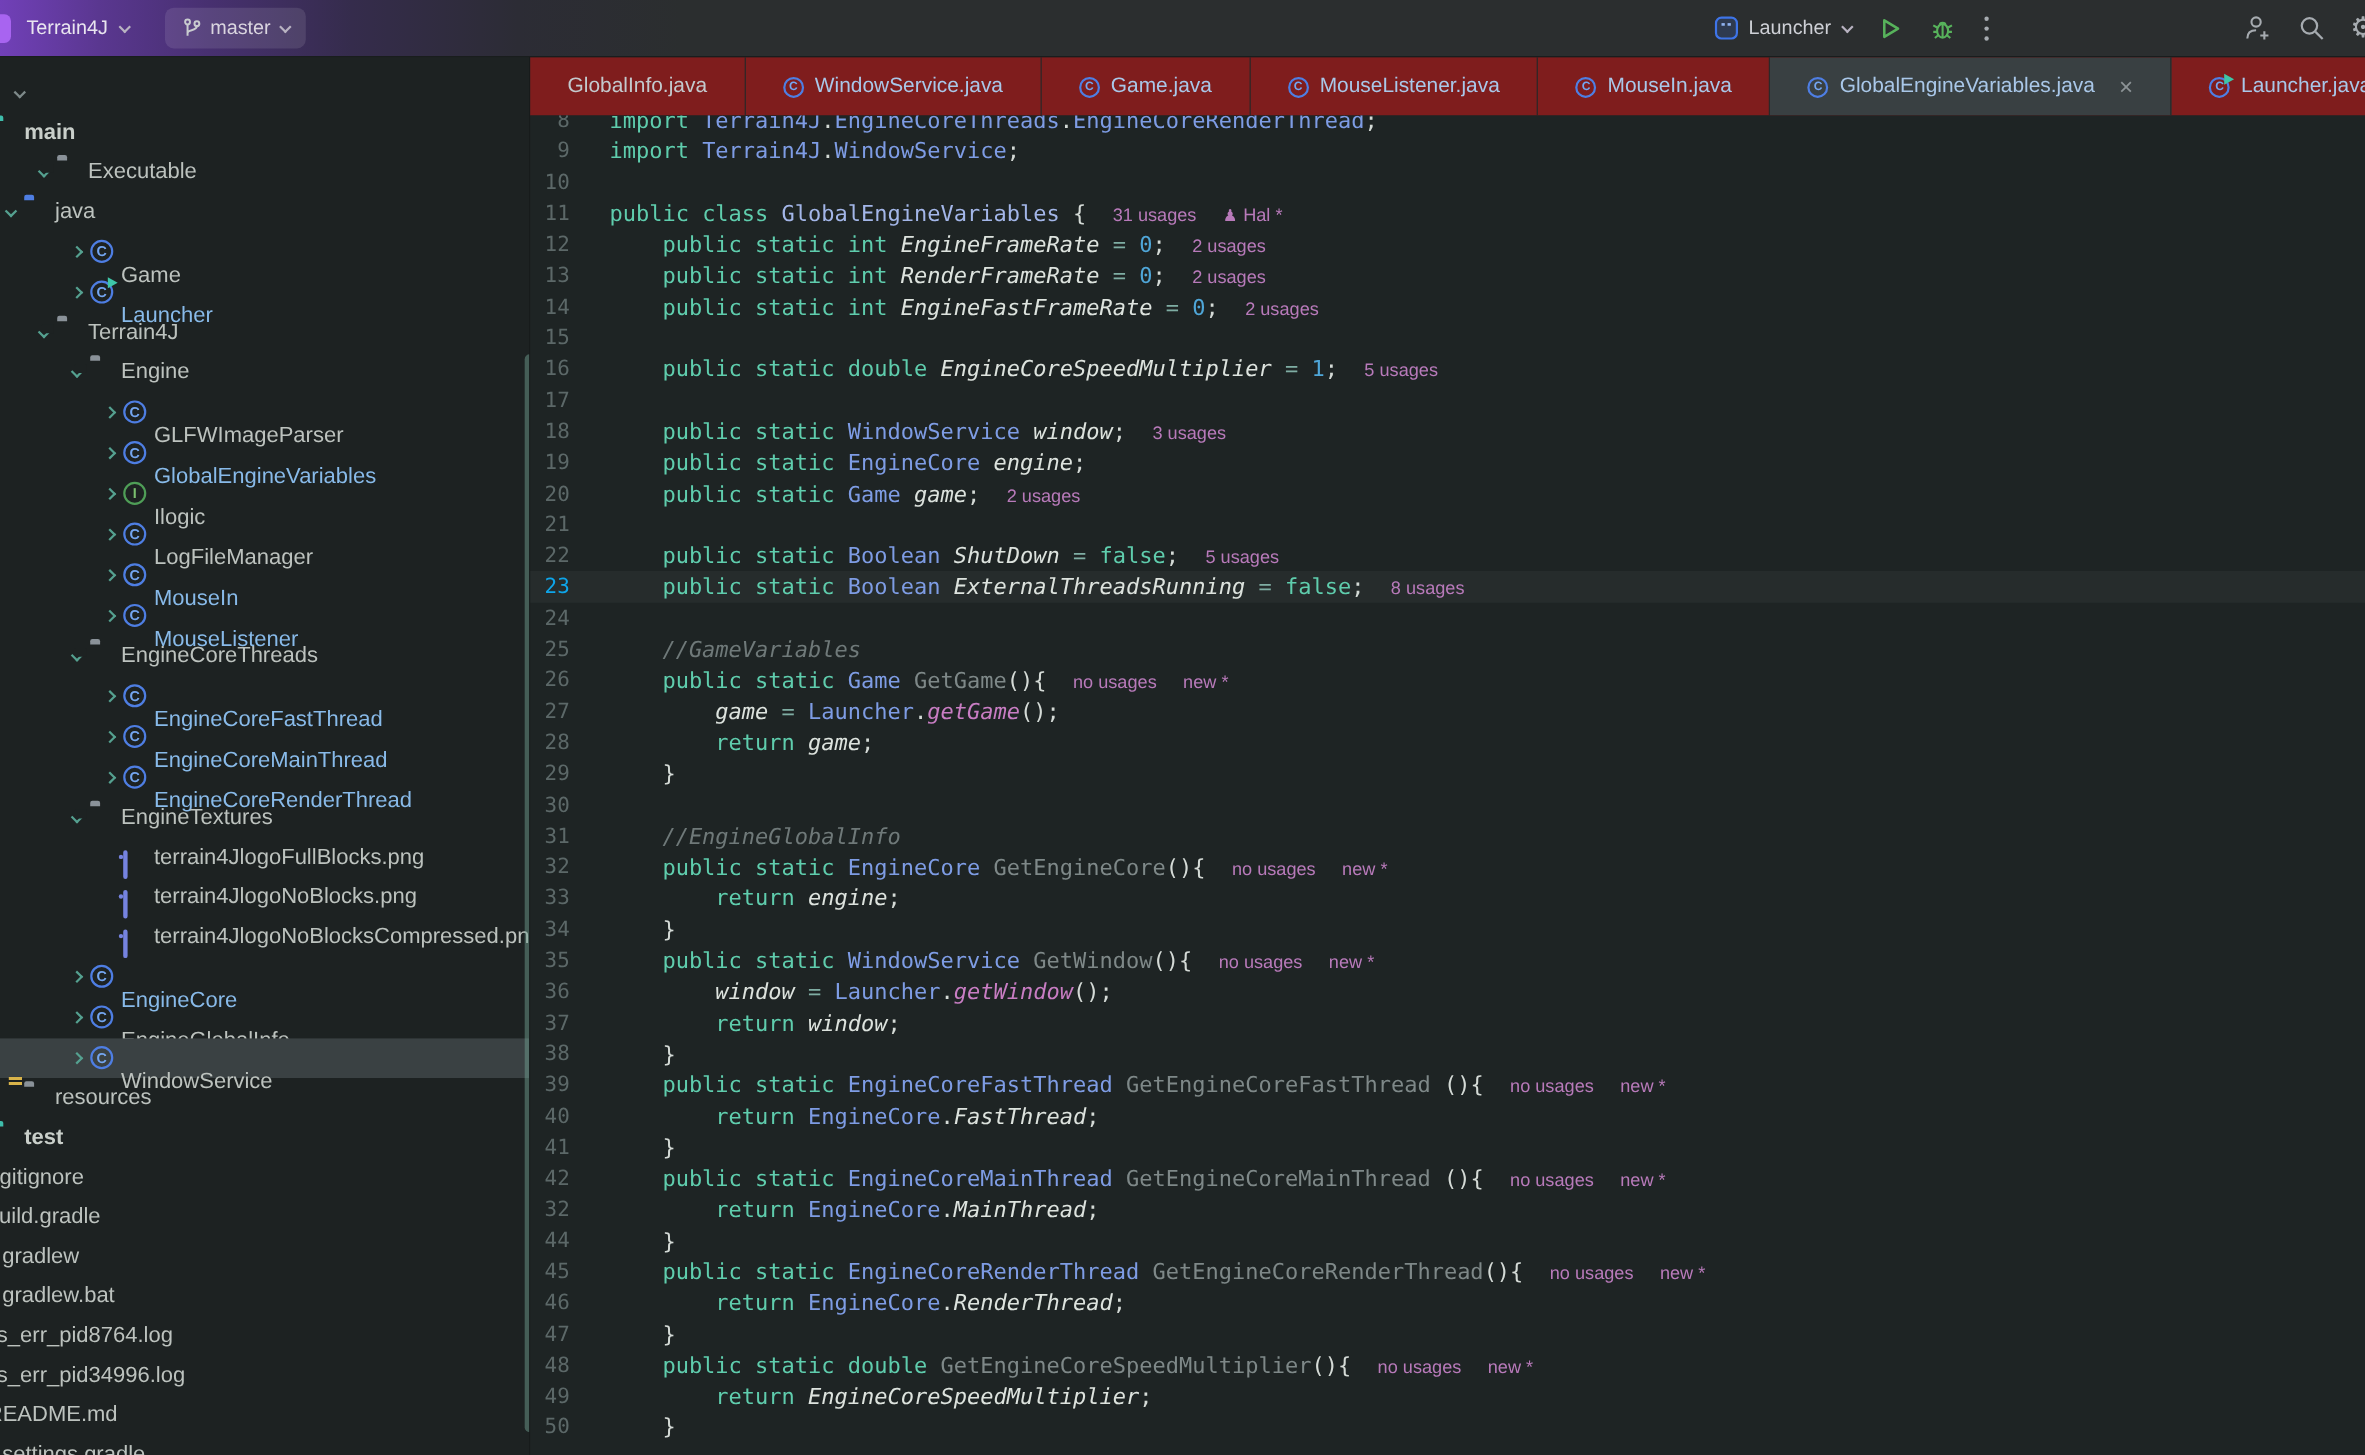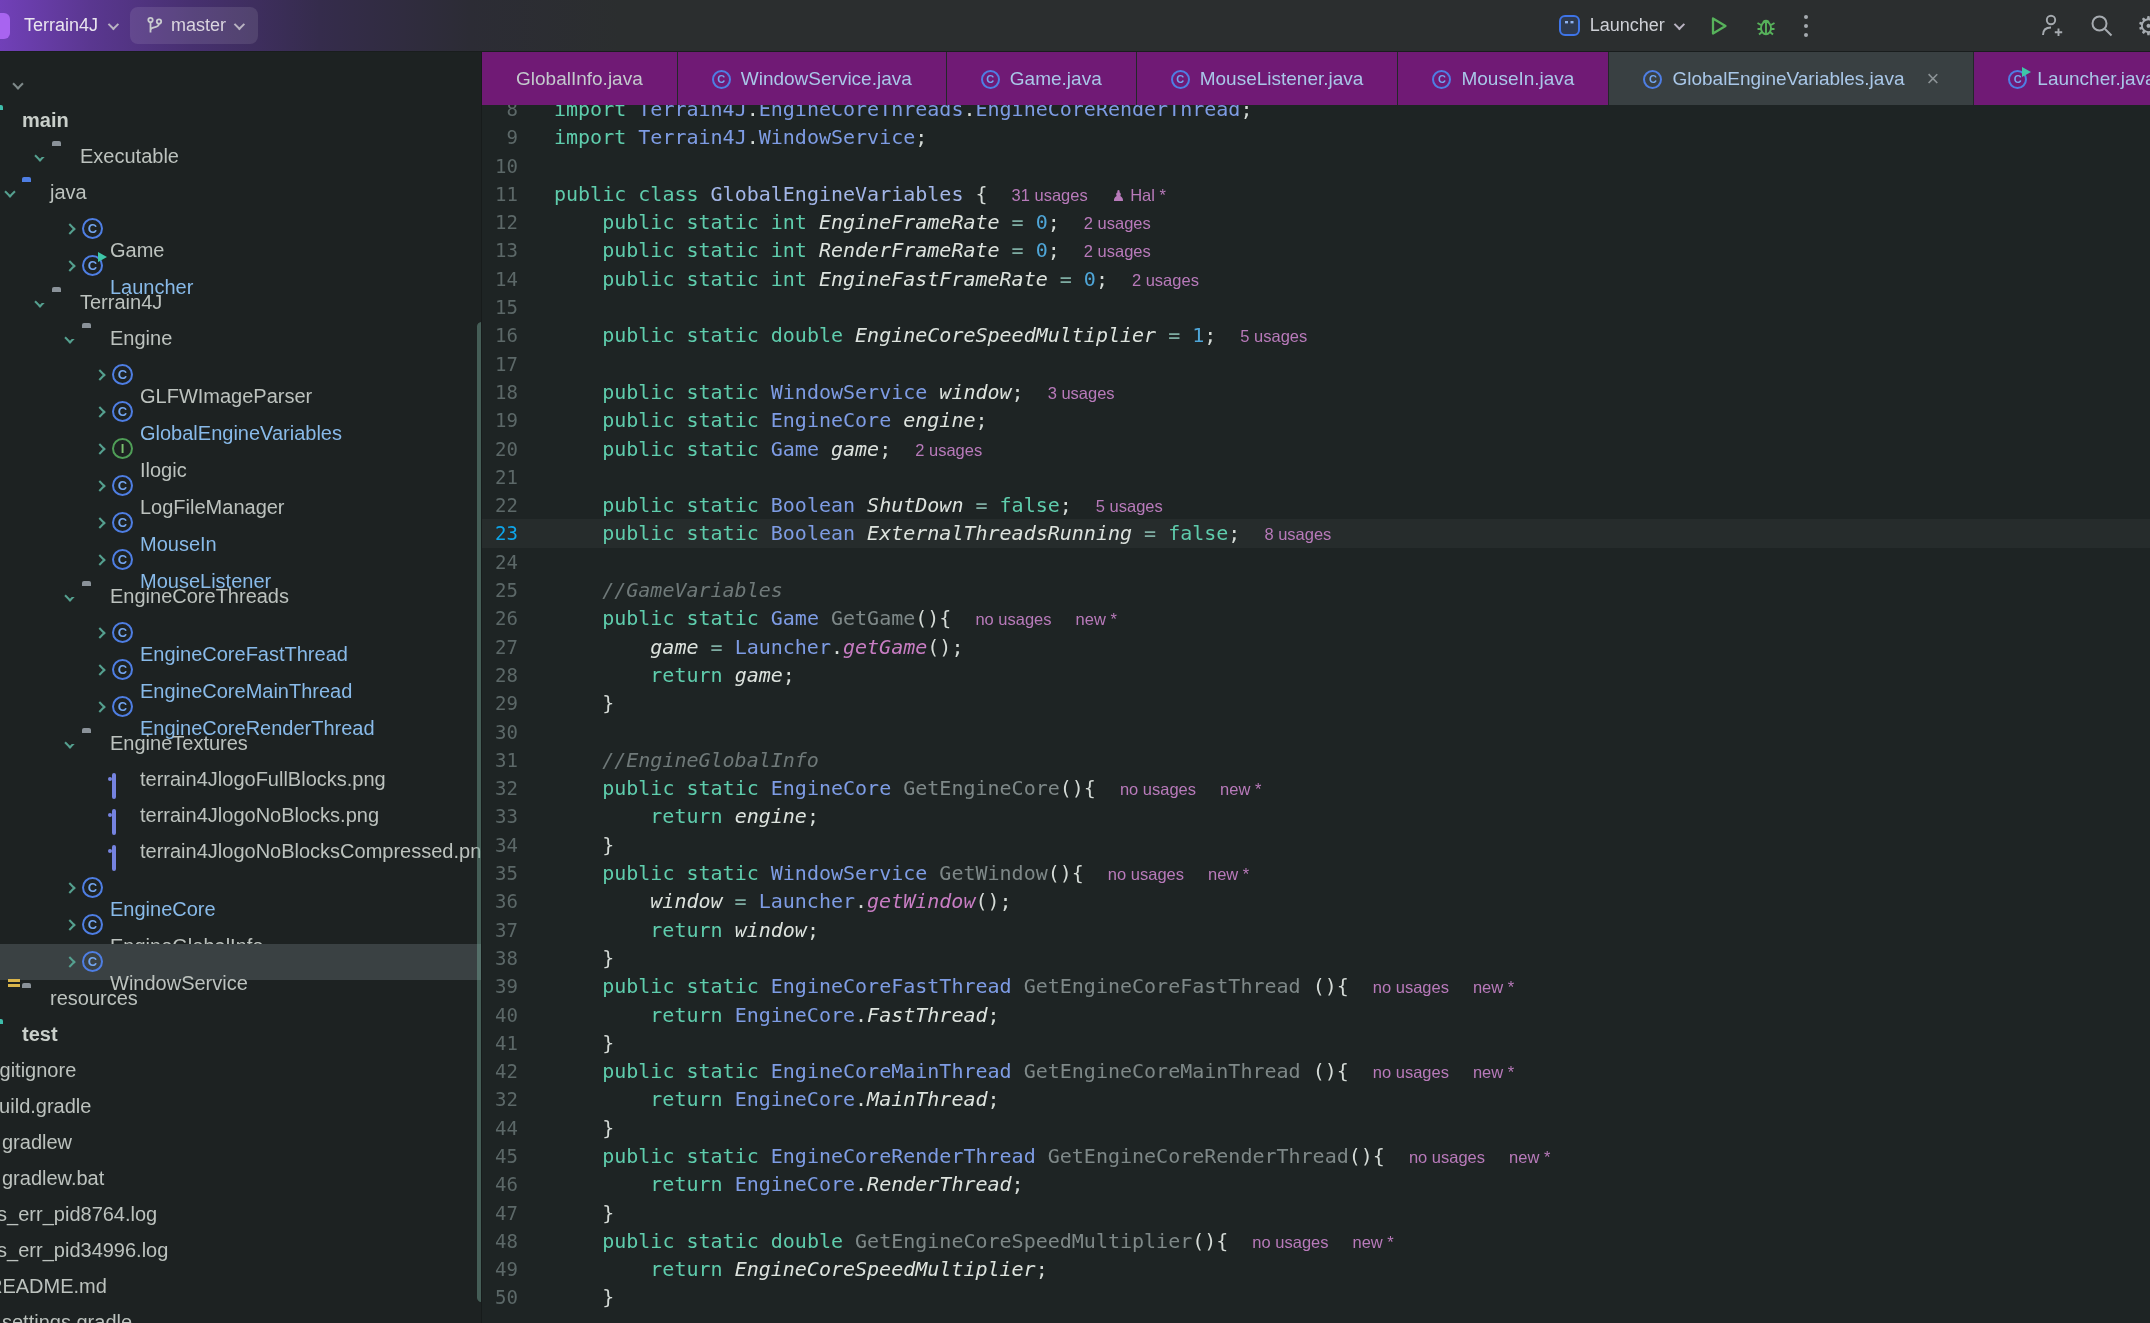--- a/index.html
+++ b/index.html
@@ -9,21 +9,21 @@
   
   .titlebar { position:relative; height:52px; display:flex; align-items:center;
     background:linear-gradient(90deg,#7140B8 0px,#5A3790 90px,#473070 190px,#352C4C 320px,#2C2C35 470px,#2B2E2F 620px,#2B2E2F 100%);
     border-bottom:1px solid #191D1D; }
   .proj-sliver { position:absolute; left:-6px; top:13px; width:16px; height:26px;
     background:#A864F0; border-radius:6px; }
   .tb-left { display:flex; align-items:center; gap:10px; padding-left:24px; }
   .tb-title { color:#E9E5EF; font-size:18px; }
   .chev { display:inline-block; width:8px; height:8px; border-right:2px solid #B9B3C2;
     border-bottom:2px solid #B9B3C2; transform:rotate(45deg) translateY(-2px); }
-  .branch-pill { display:flex; align-items:center; gap:8px; margin-left:4px;
+  .branch-pill { display:flex; align-items:center; gap:8px; margin-left:24px;
     background:rgba(255,255,255,0.10); border-radius:8px; padding:8px 16px; }
   .branch-pill .lbl { color:#DAD5DF; font-size:18px; }
   .tb-right { margin-left:auto; display:flex; align-items:center; gap:24px; padding-right:6px; }
   .run-cfg { display:flex; align-items:center; gap:9px; }
   .run-cfg .lbl { color:#CED0D6; font-size:18px; }
   .tb-far { display:flex; align-items:center; gap:22px; margin-left:205px; }
   .gear-glyph { font-family:"DejaVu Sans",sans-serif; color:#A6ABB0; font-size:26px; margin-right:-16px; }
   svg { display:block; }
 
   
@@ -68,21 +68,21 @@
   .imgic { width:20px; height:18px; border:2.4px solid #7583E0; border-radius:4px;
     position:relative; margin-top:2px; }
   .imgic::after { content:""; position:absolute; top:2px; right:2px; width:4px; height:4px;
     border-radius:50%; background:#7583E0; }
   .sb-scroll { position:absolute; left:477px; top:270px; width:9px; height:980px;
     background:rgba(113,160,146,0.48); border-radius:5px; }
 
   
   .editor-col { flex:1; display:flex; flex-direction:column; min-width:0;
     border-left:1px solid #171B1B; }
-  .tabbar { height:53px; background:#701a75; display:flex; align-items:stretch; overflow:hidden; }
+  .tabbar { height:53px; background:#7f1d1d; display:flex; align-items:stretch; overflow:hidden; }
   .tab { display:flex; align-items:center; gap:10px; padding:0 34px; white-space:nowrap;
     font-size:19px; color:#A9C7E8; border-right:1px solid #222828; }
   .tab.plain-label { color:#C3C9CD; }
   .tab.active { background:#394042;text-align:right; }
   .tab .tcic { width:19px; height:19px; border-width:2.2px; font-size:11px; flex:0 0 auto; }
   .tab .close { color:#8C9396; font-size:22px; margin-left:12px; line-height:1; }
   .editor { flex:1; background:#1E2424; overflow:hidden; position:relative; }
   .lines { margin-top:-10px; }
   .eline { display:flex; height:28.3px; line-height:28.3px;
     font-family:"DejaVu Sans Mono", monospace; font-size:20px; }

